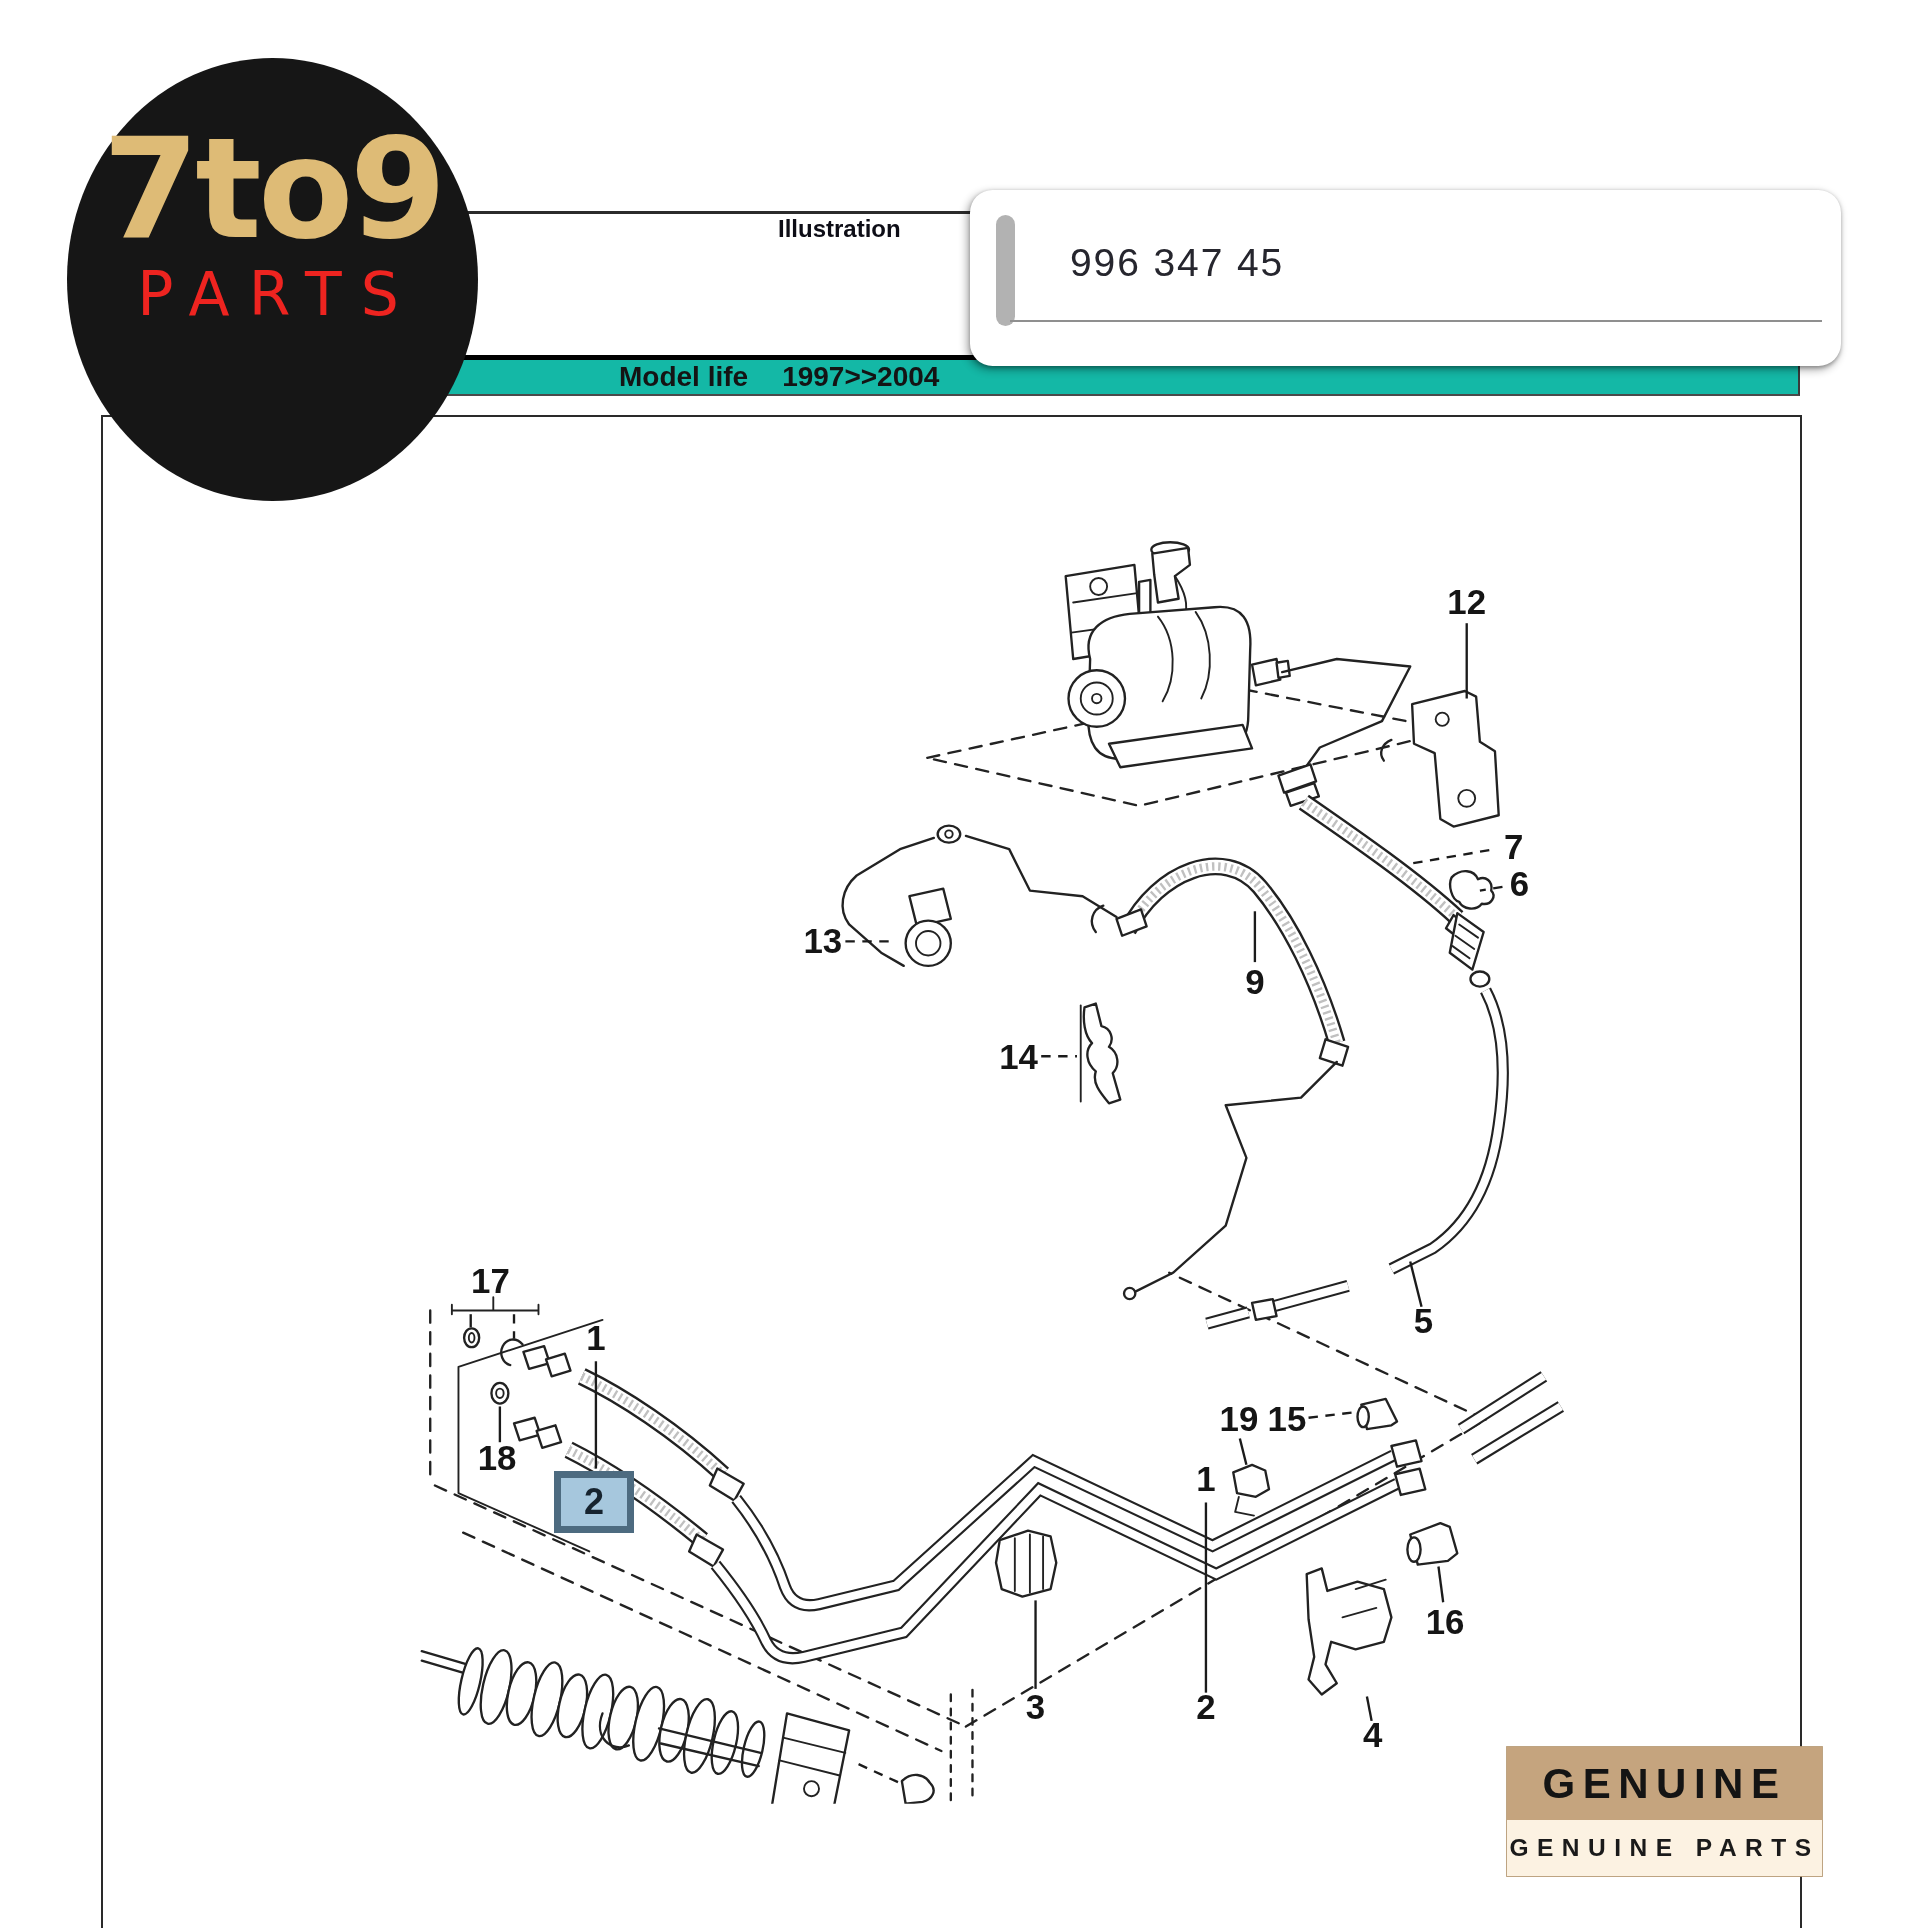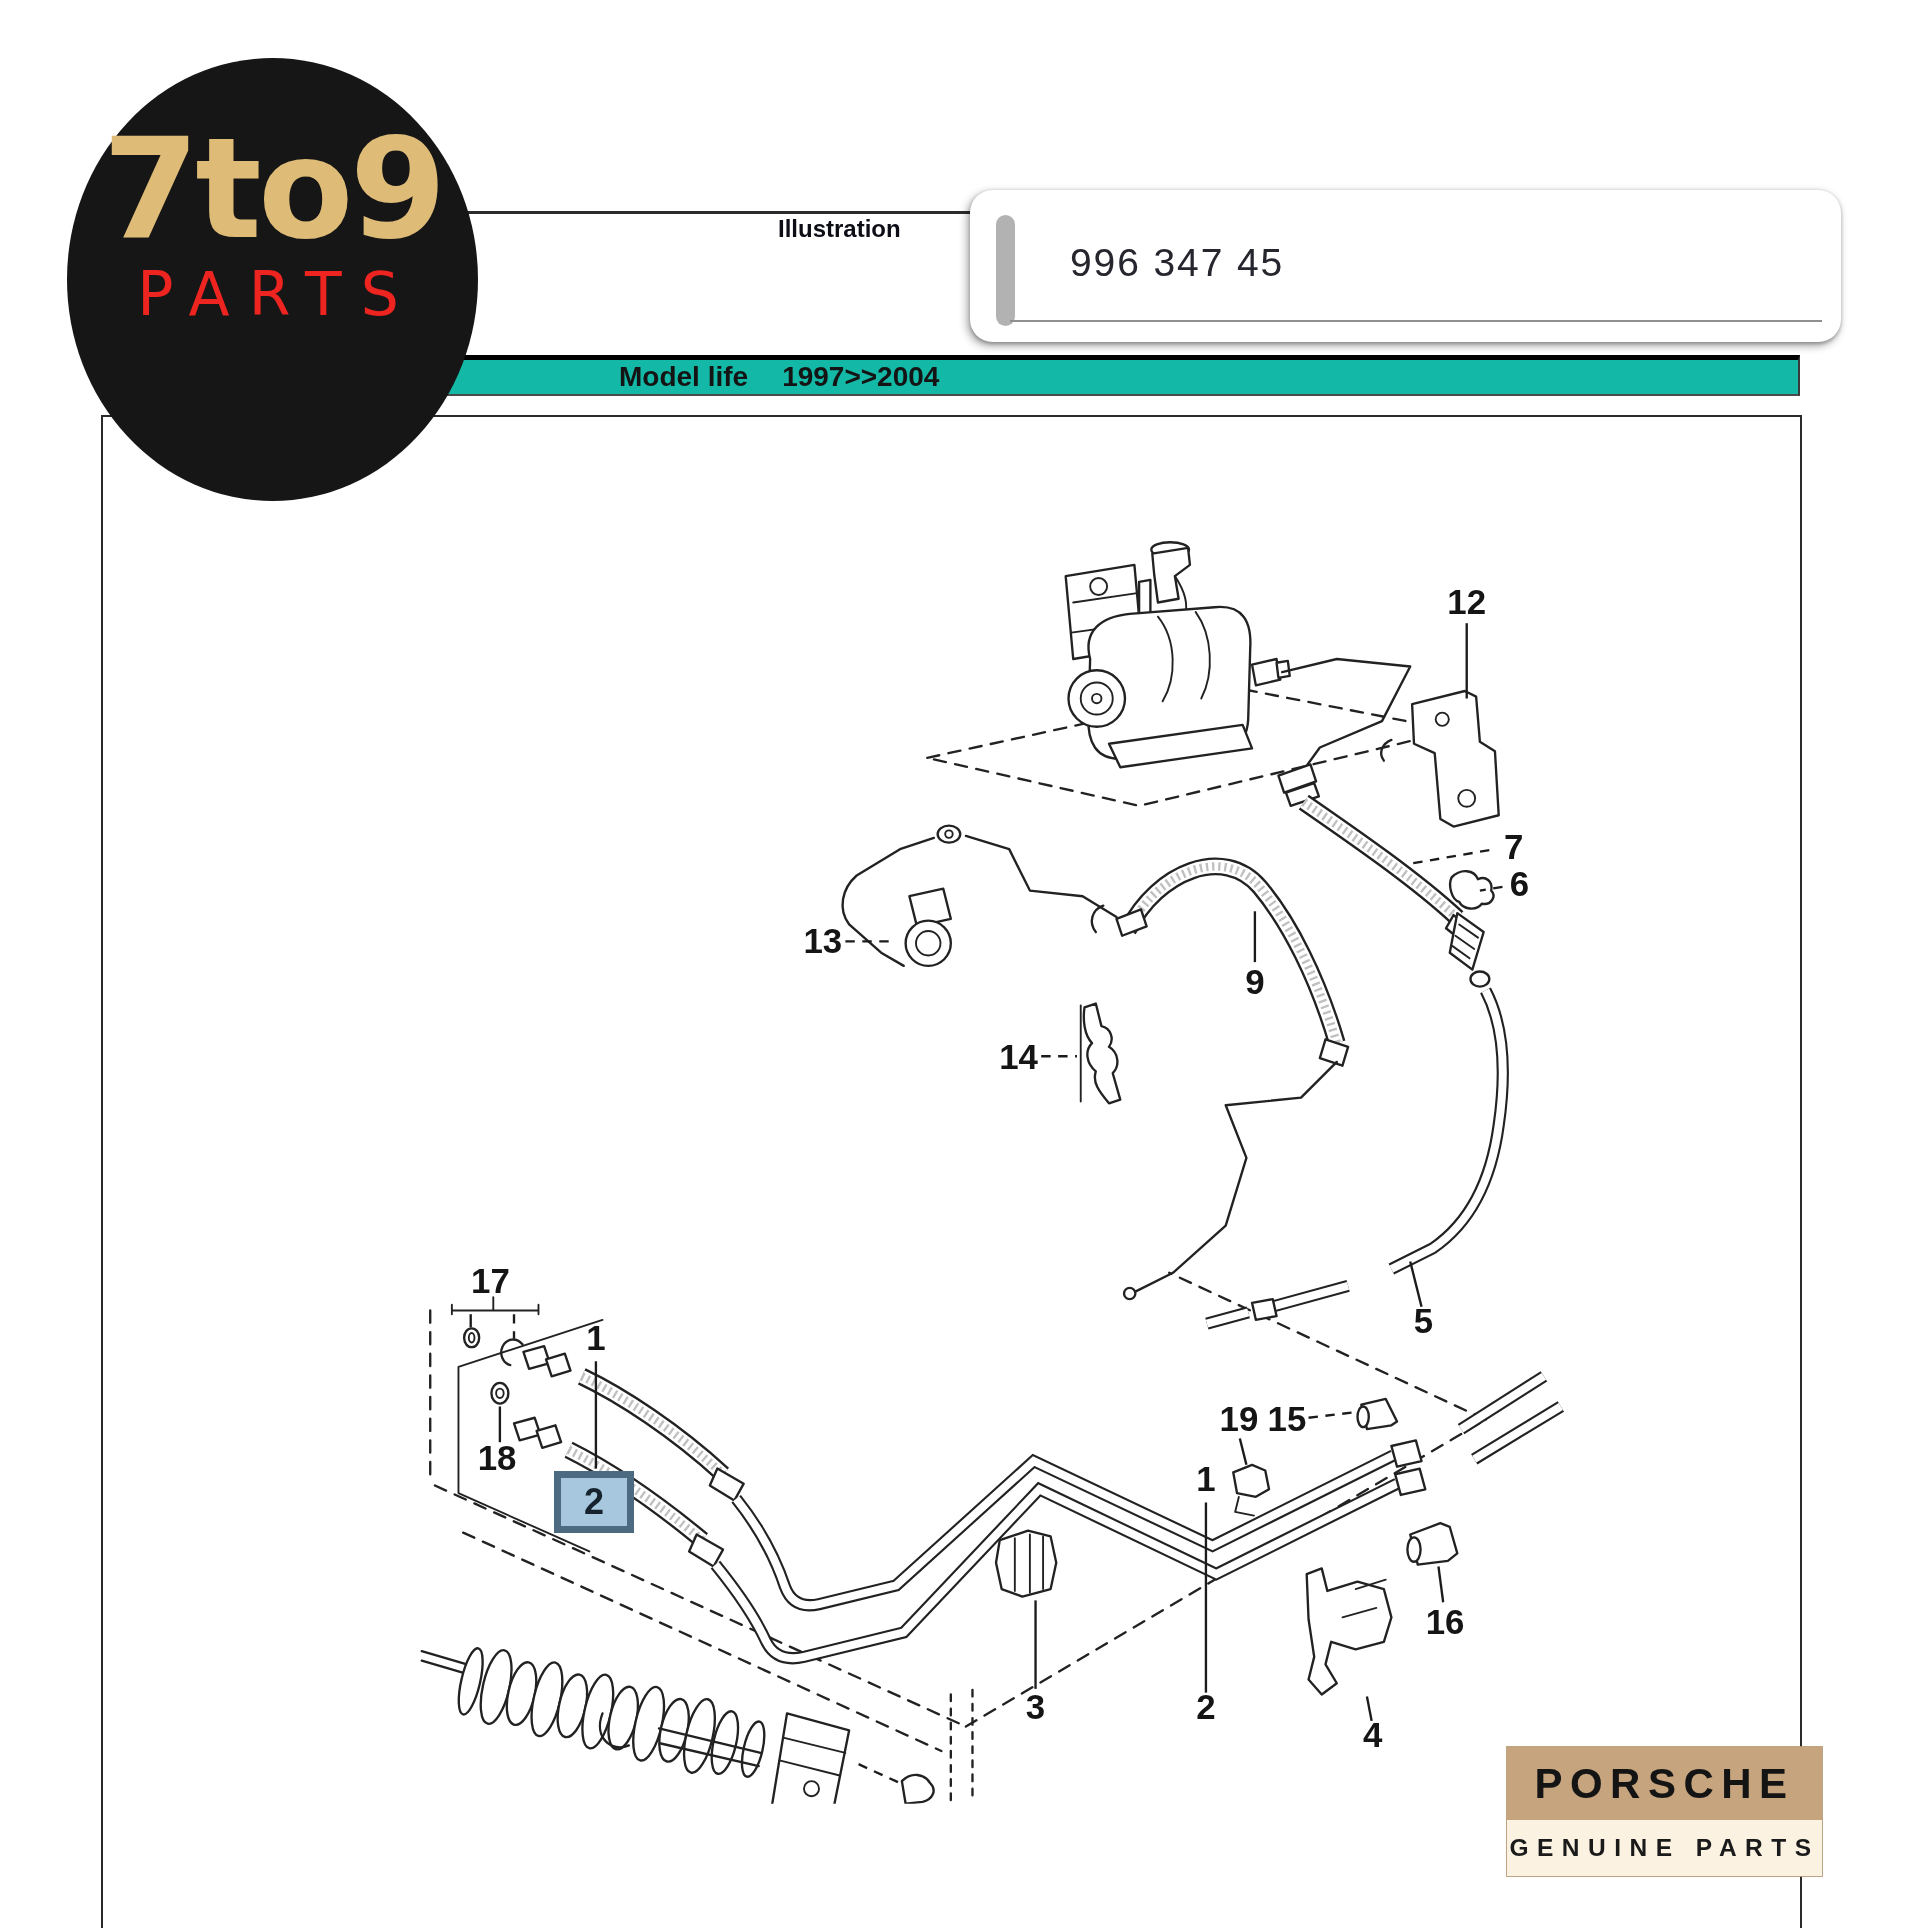--- a/index.html
+++ b/index.html
@@ -12,21 +12,21 @@
 
   .model-band{position:absolute;left:399px;top:355px;width:1401px;height:41px;box-sizing:border-box;
     background:#14b8a6;border-top:5.6px solid #000;border-bottom:2.8px solid #4a4a4a;border-right:2.8px solid #3a3a3a;
     z-index:1;display:flex;align-items:center;padding-left:220px;font-size:28px;font-weight:bold;color:#141414;}
   .model-band .val{margin-left:34px;}
 
   .big-box{position:absolute;left:101px;top:415px;width:1701px;height:1513px;box-sizing:border-box;
     border:2.8px solid #2a2a2a;border-bottom:none;background:#fff;z-index:1;}
 
   
-  .overlay{position:absolute;left:970px;top:190px;width:871px;height:152px;background:#fff;
+  .overlay{position:absolute;left:970px;top:190px;width:871px;height:176px;background:#fff;
     border-radius:22.6px;box-shadow:-2.8px 3.8px 8.5px rgba(0,0,0,.32),0 1.9px 3.8px rgba(0,0,0,.25);z-index:5;}
   .overlay .capsule{position:absolute;left:26px;top:24.5px;width:19px;height:111px;border-radius:10.4px;background:#b2b2b2;}
   .overlay .partnum{position:absolute;left:100px;top:51px;font-size:39px;color:#26262e;letter-spacing:1.9px;white-space:nowrap;}
   .overlay .underline{position:absolute;left:40px;top:130px;width:812px;height:1.9px;background:#8f8f8f;}
 
   
   .logo{position:absolute;left:67px;top:58px;width:411px;height:443px;border-radius:50%;background:#161616;
     z-index:6;display:flex;flex-direction:column;align-items:center;justify-content:flex-start;padding-top:5.6px;box-sizing:border-box;}
   .logo .l1{font-family:"DejaVu Sans",sans-serif;font-size:139px;font-weight:600;color:var(--gold,#debb76);
     letter-spacing:-3.8px;line-height:1;margin-top:56px;}
@@ -291,18 +291,18 @@
     <div class="partnum">996 347 45</div>
     <div class="underline"></div>
   </div>
 
   <div class="logo">
     <div class="l1">7to9</div>
     <div class="l2">PARTS</div>
   </div>
 
   <div class="badge">
-    <div class="bt">PORSCHE</div>
+    <div class="bt">GENUINE</div>
     <div class="bb">GENUINE PARTS</div>
   </div>
 
 </div>
 
 
 </body></html>

